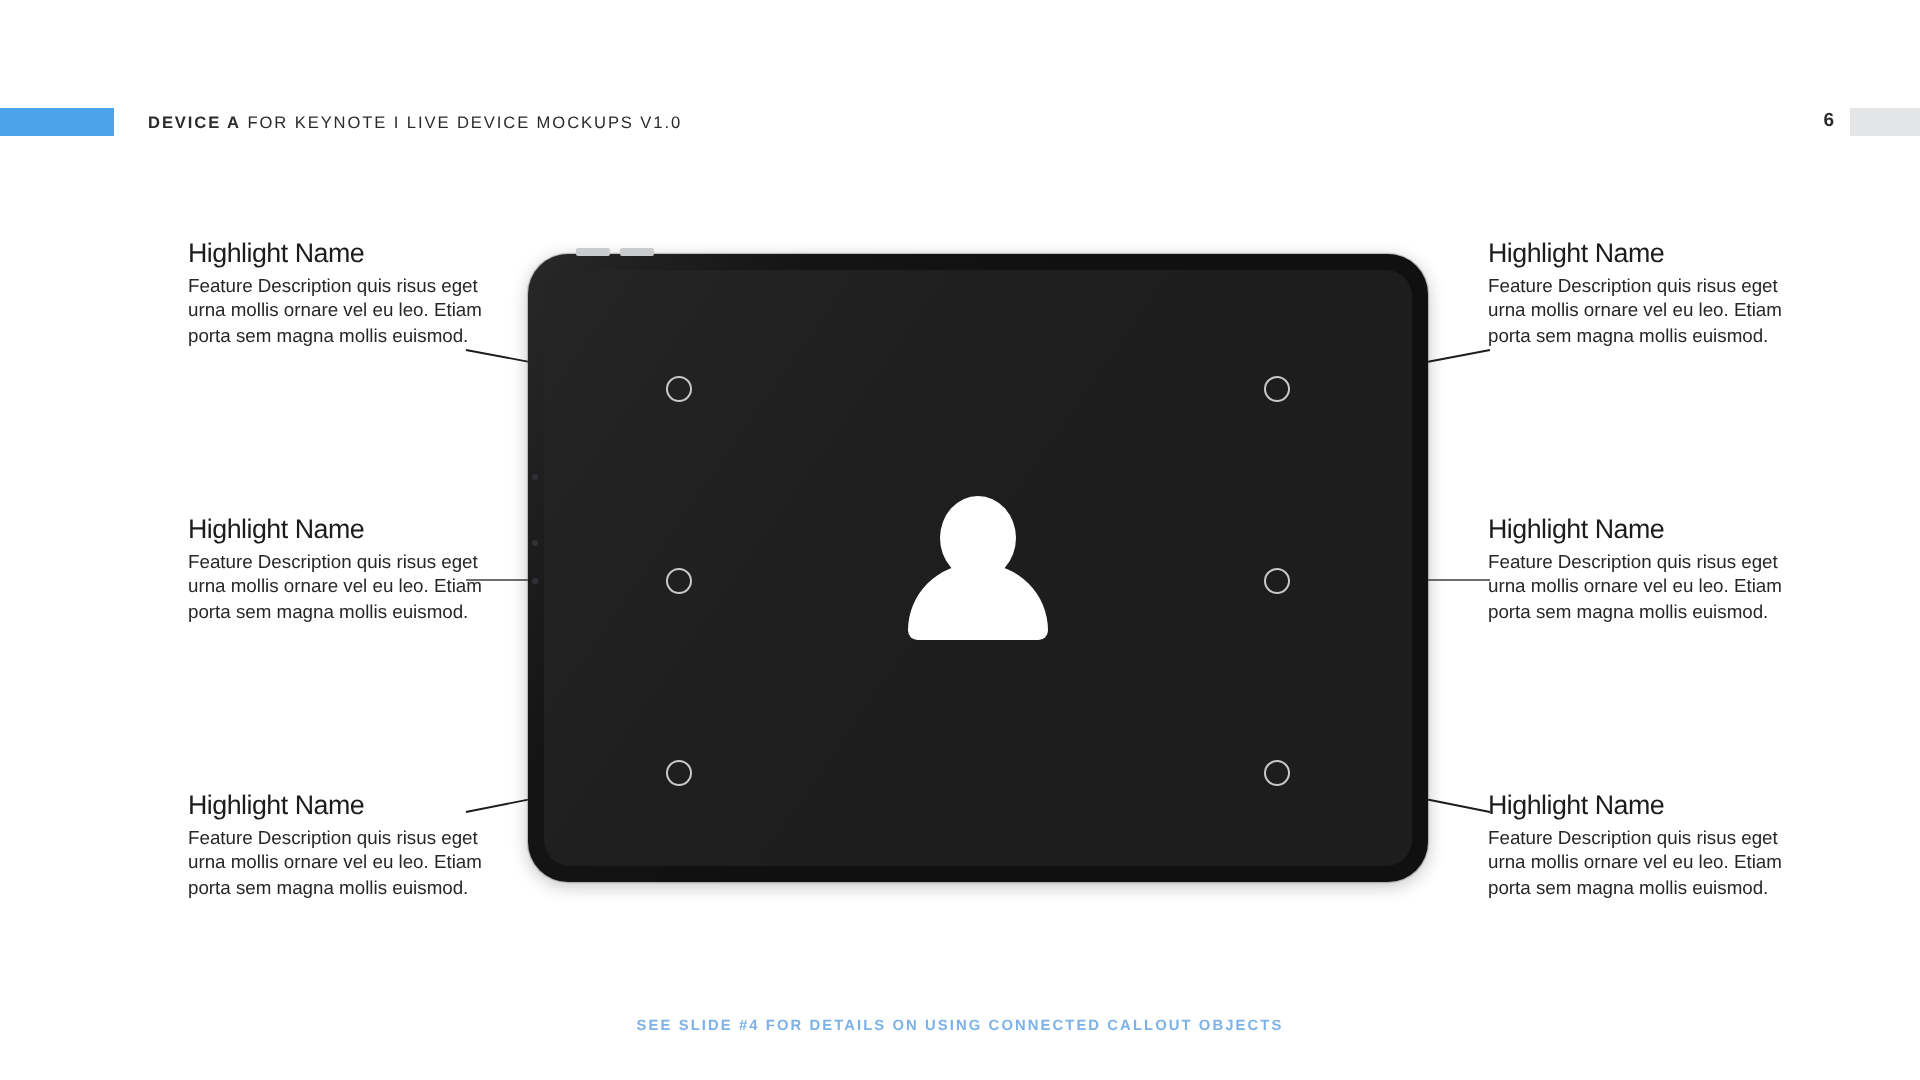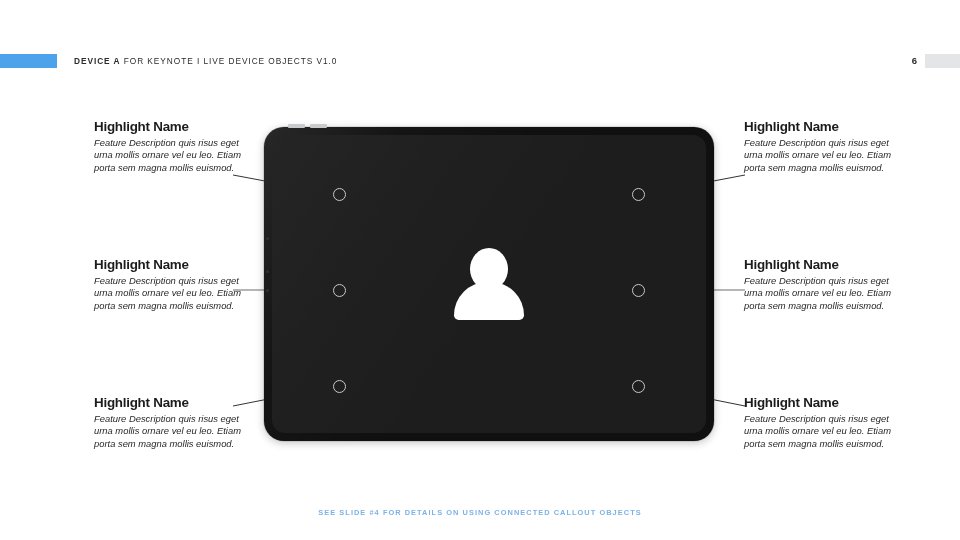--- a/index.html
+++ b/index.html
@@ -182,34 +182,33 @@
     pointer-events: none;
   }
 
   
   .callout {
     position: absolute;
     width: 150px;
   }
   .callout-title {
     font-size: 13.4px;
-    font-weight: 700;
+    font-weight: 400;
     color: #1c1c1c;
     letter-spacing: -0.25px;
     line-height: 15px;
     margin: 0 0 3px 0;
     white-space: nowrap;
   }
   .callout-desc {
     font-size: 9.4px;
     font-weight: 400;
     color: #272727;
     line-height: 12.4px;
     margin: 0;
-    font-style: italic;
   }
 
   .c-l1 { left: 94px; top: 119px; }
   .c-l2 { left: 94px; top: 257px; }
   .c-l3 { left: 94px; top: 395px; }
   .c-r1 { left: 744px; top: 119px; }
   .c-r2 { left: 744px; top: 257px; }
   .c-r3 { left: 744px; top: 395px; }
 
   
@@ -225,21 +224,21 @@
     color: #7db2e8;
     white-space: nowrap;
   }
 </style>
 </head>
 <body>
 
 <div class="slide">
 
   <div class="header-accent"></div>
-  <div class="header-title"><b>DEVICE A</b><span> FOR KEYNOTE I LIVE DEVICE OBJECTS V1.0</span></div>
+  <div class="header-title"><b>DEVICE A</b><span> FOR KEYNOTE I LIVE DEVICE MOCKUPS V1.0</span></div>
   <div class="page-number">6</div>
   <div class="header-tab"></div>
 
   <svg class="lines" viewBox="0 0 960 540" xmlns="http://www.w3.org/2000/svg">
 
     <line x1="233" y1="175" x2="334" y2="194" stroke="#1c1c1c" stroke-width="0.9"></line>
 
     <line x1="233" y1="290" x2="334" y2="290" stroke="#6e6e6e" stroke-width="1.1"></line>
 
     <line x1="233" y1="406" x2="334" y2="386" stroke="#1c1c1c" stroke-width="0.9"></line>

